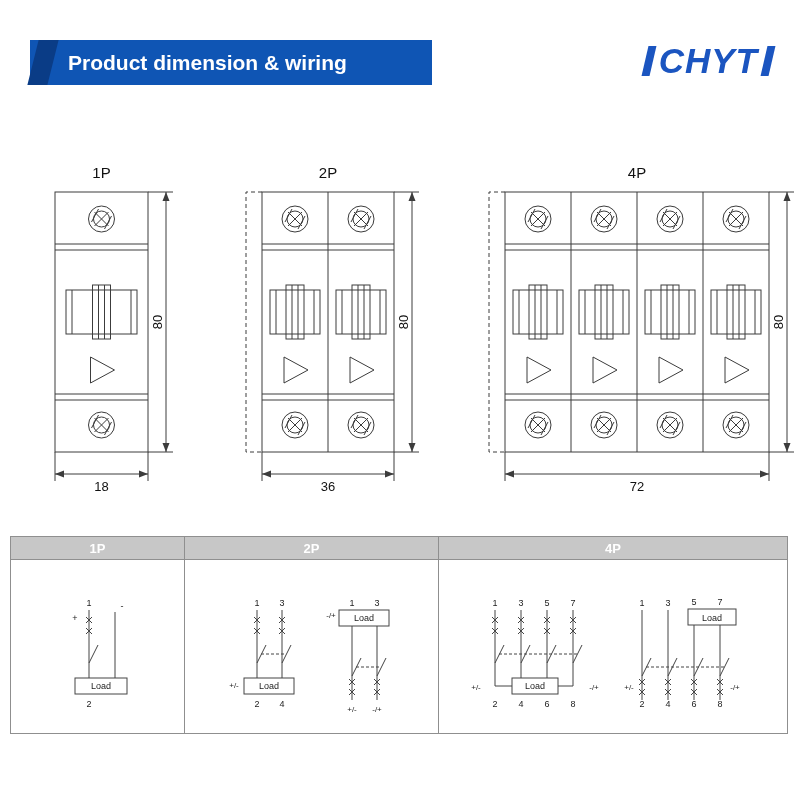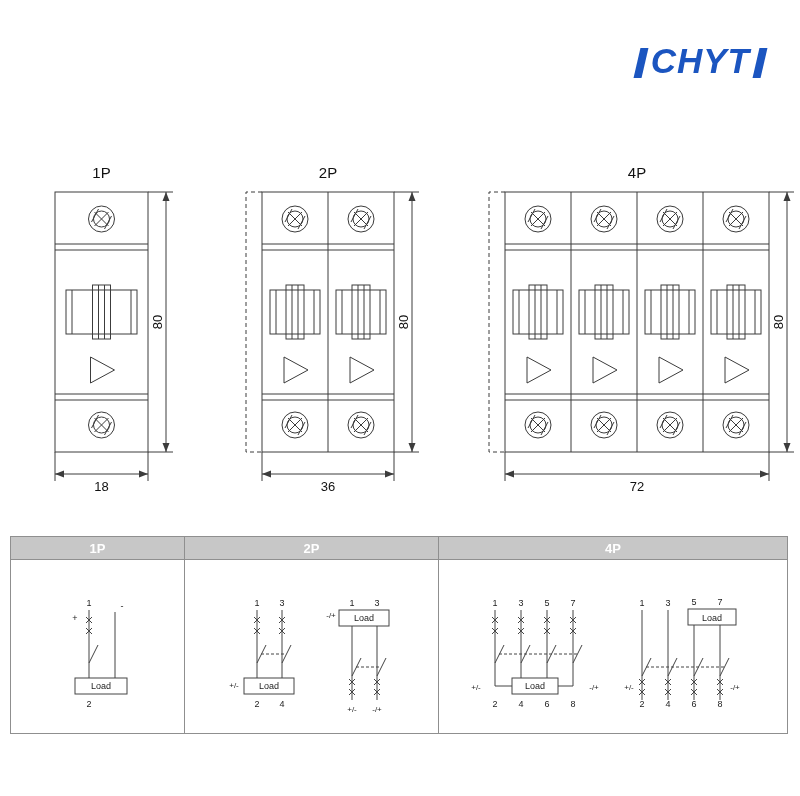--- a/index.html
+++ b/index.html
@@ -6,21 +6,21 @@
   html,body{background:#ffffff}
   .page{position:relative;width:800px;height:796px;background:#fff;overflow:hidden;
         font-family:"Liberation Sans",sans-serif;color:#222}
 
   
   .banner{position:absolute;left:30px;top:40px;width:402px;height:45px;background:#0f55b4}
   .banner-notch{position:absolute;left:3px;top:0;width:20px;height:45px;background:#0a3c86;
                 transform:skewX(-14deg)}
   .banner-title{position:relative;z-index:1;line-height:45px;padding-left:38px;font-size:21px;
                 font-weight:bold;color:#fff;white-space:nowrap}
-  .logo{position:absolute;top:44px;right:36px;display:flex;align-items:flex-end;gap:6px}
+  .logo{position:absolute;top:44px;right:28px;display:flex;align-items:center;gap:6px}
   .logo-bar{width:8px;height:30px;background:#1b55c0;transform:skewX(-13deg)}
   .logo-text{font-size:35px;line-height:34px;font-weight:bold;font-style:italic;color:#1b55c0;
              letter-spacing:1px}
 
   
   #drawings-svg{position:absolute;left:0;top:152px}
   svg text{font-family:"Liberation Sans",sans-serif}
   .ln{stroke:#3c3c3c;stroke-width:1;fill:none}
   .dash{stroke-dasharray:4 3}
   .dim{stroke:#3c3c3c;stroke-width:1;fill:none}
@@ -41,20 +41,24 @@
   .wdash{stroke:#444;stroke-width:1;fill:none;stroke-dasharray:3 2}
   .loadbox{fill:#fff;stroke:#444;stroke-width:1}
   .wtx{font-size:9px;fill:#222;text-anchor:middle}
   .wtx8{font-size:8px;fill:#222;text-anchor:middle}
 </style>
 </head>
 <body>
 
 <div class="page">
 
+  <div class="banner">
+    <div class="banner-notch"></div>
+    <div class="banner-title">Product dimension &amp; wiring</div>
+  </div>
 
   <div class="logo">
     <div class="logo-bar"></div>
     <span class="logo-text">CHYT</span>
     <div class="logo-bar"></div>
   </div>
 
   <svg id="drawings-svg" width="800" height="360" viewBox="0 0 800 360">
       <g>
         <text x="101.5" y="26" class="ttl" text-anchor="middle">1P</text>

